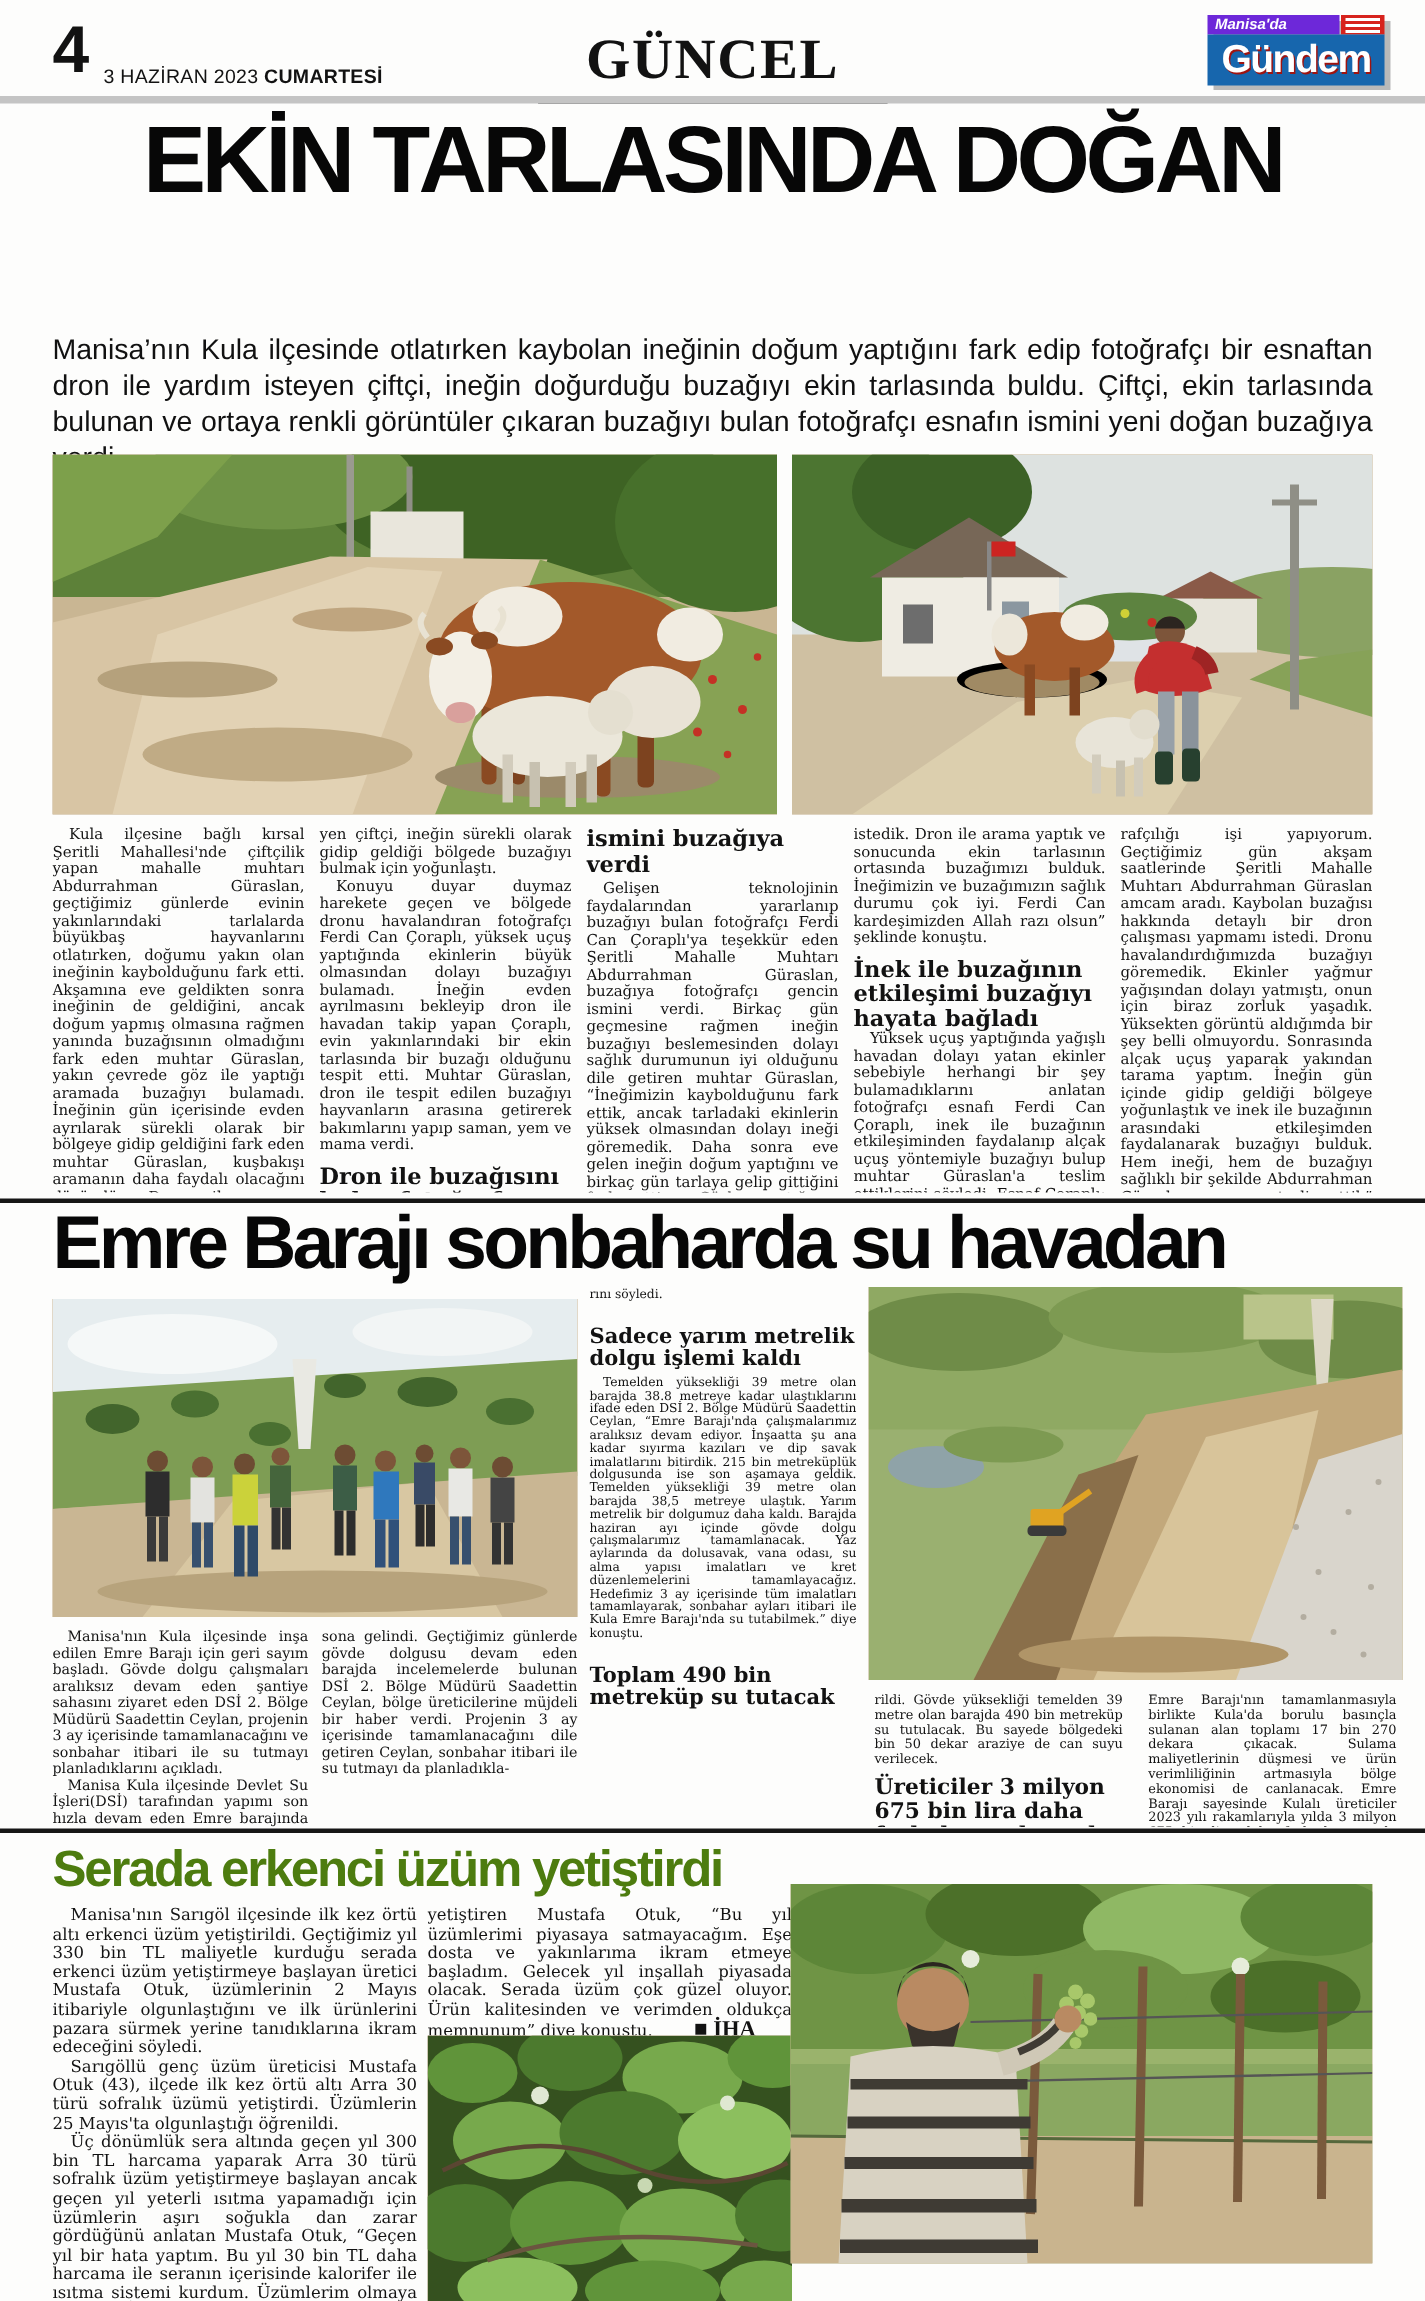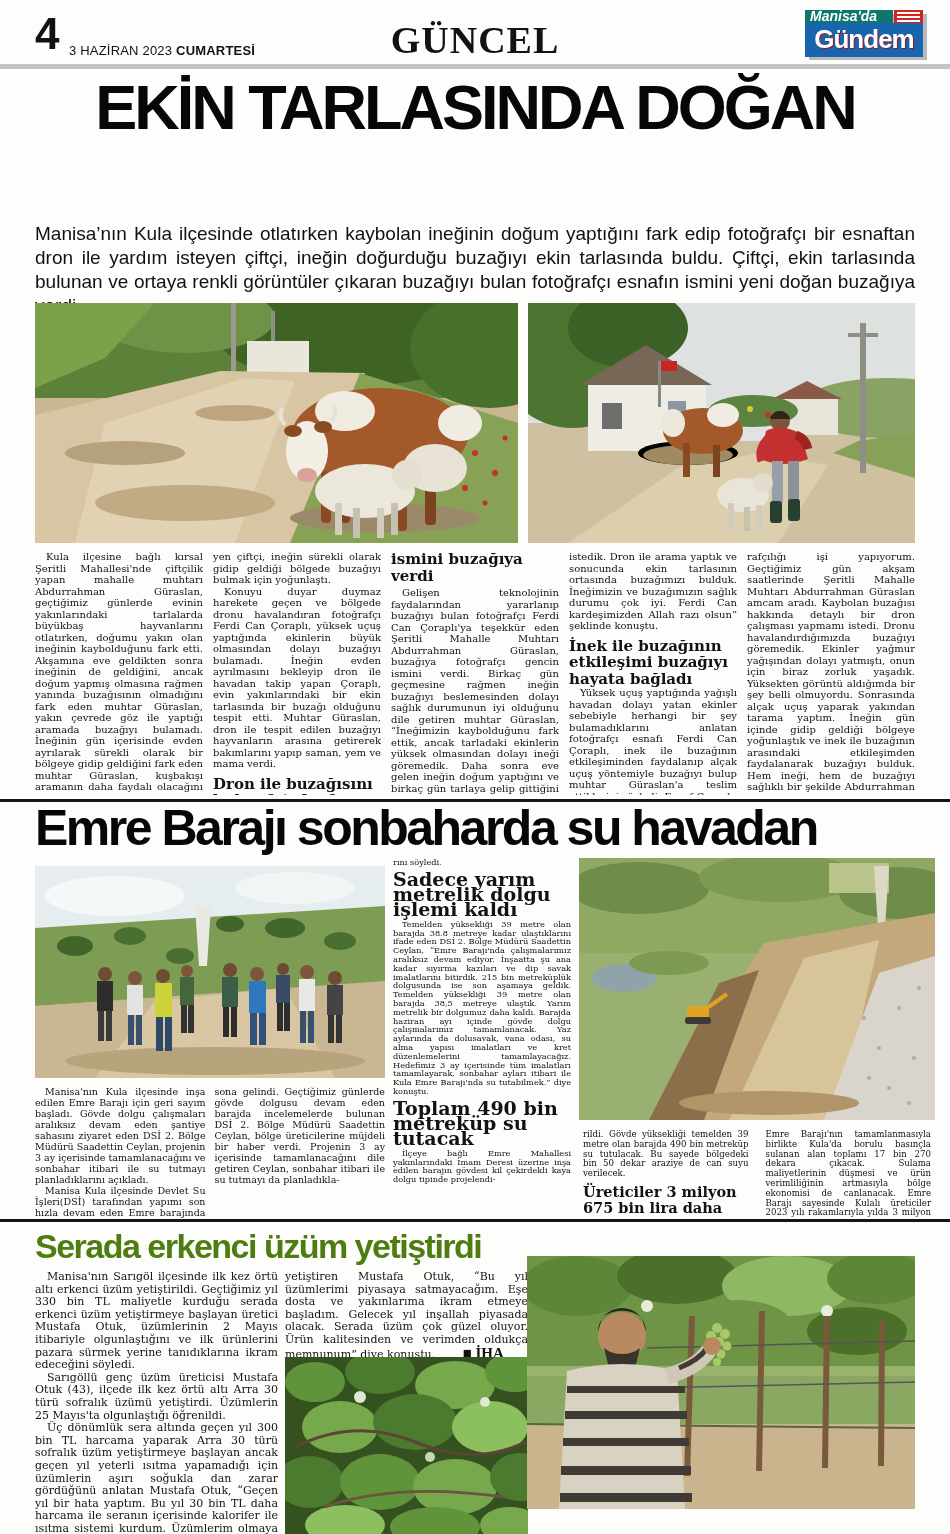--- a/index.html
+++ b/index.html
@@ -10,23 +10,23 @@
   .pageno{position:absolute;left:0;top:2px;font-family:"Liberation Sans",sans-serif;
           font-weight:bold;font-size:44px;line-height:44px;letter-spacing:-2px;}
   .dateline{position:absolute;left:34px;top:33px;font-family:"Liberation Sans",sans-serif;
             font-size:13px;letter-spacing:.2px;white-space:nowrap;}
   .dateline .day{font-weight:bold;}
   .section{position:absolute;left:50%;transform:translateX(-50%);top:8px;
            font-family:"Liberation Serif",serif;font-weight:bold;font-size:38px;
            letter-spacing:1px;padding:0 32px 5px;border-bottom:2px solid #161616;}
   .logo{position:absolute;right:-12px;top:0;width:122px;height:50px;}
   .logo .shadow{position:absolute;left:4px;top:4px;width:118px;height:46px;background:#b9b9b9;}
-  .logo .ltop{position:absolute;left:0;top:0;width:88px;height:13px;background:#0f766e;
+  .logo .ltop{position:absolute;left:0;top:0;width:88px;height:13px;background:#6d28d9;
               color:#fff;font-family:"Liberation Sans",sans-serif;font-style:italic;
-              font-weight:bold;font-size:14px;line-height:13px;padding-left:5px;box-sizing:border-box;}
+              font-weight:bold;font-size:10px;line-height:13px;padding-left:5px;box-sizing:border-box;}
   .logo .ltag{position:absolute;left:89px;top:0;width:29px;height:13px;background:#d7231d;}
   .logo .ltag i{display:block;height:1.6px;background:#fff;margin:2.4px 3px 0;}
   .logo .lmain{position:absolute;left:0;top:13px;width:118px;height:34px;background:#1766ad;
                color:#fff;font-family:"Liberation Sans",sans-serif;font-weight:bold;
                font-size:26px;line-height:32px;text-align:center;letter-spacing:-1px;
                text-shadow:1px 1px 0 #a01410;}
   .hdr-rule{position:absolute;top:64px;left:0;width:950px;height:5px;background:#c4c4c4;}
   
   .a1-h1,.a1-h2{position:absolute;left:35px;width:880px;text-align:center;
         font-family:"Liberation Sans",sans-serif;font-weight:bold;color:#070707;
@@ -58,21 +58,21 @@
   .a2c{position:absolute;top:858px;left:35px;width:900px;height:360px;}
   .ph3{top:8px;left:0;width:350px;height:212px;}
   .a2-left-text{position:absolute;top:228px;left:0;width:350px;height:132px;
         font-size:9.5px;line-height:11px;text-align:justify;
         column-count:2;column-gap:9px;column-fill:auto;overflow:hidden;}
   .a2-left-text p{margin:0;text-indent:10px;}
   .a2mid{position:absolute;top:0;left:358px;width:178px;height:360px;
          font-size:8.2px;line-height:8.8px;text-align:justify;overflow:hidden;}
   .a2mid p{margin:0;text-indent:9px;}
   .a2mid p.ni{text-indent:0;}
-  .a2mid .subhead{font-size:19px;line-height:15px;margin:5px 0 3px;}
+  .a2mid .subhead{font-size:14px;line-height:15px;margin:17px 0 3px;}
   .ph4{top:0;left:544px;width:356px;height:262px;}
   .a2-right-text{position:absolute;top:268px;left:544px;width:356px;height:92px;
         display:flex;gap:9px;overflow:hidden;font-size:8.6px;line-height:9.8px;text-align:justify;}
   .a2-right-text .tc{flex:1;overflow:hidden;}
   .a2-right-text p{margin:4px;}
   .a2-right-text .subhead{font-size:14.5px;line-height:16px;margin-top:5px;}
   
   .a3{position:absolute;top:1227px;left:35px;width:880px;height:307px;}
   .a3-h{position:absolute;top:0;left:0;width:500px;
         font-family:"Liberation Sans",sans-serif;font-weight:bold;font-size:34px;
@@ -301,21 +301,20 @@
     <div class="a2-left-text">
       <p>Manisa'nın Kula ilçesinde inşa edilen Emre Barajı için geri sayım başladı. Gövde dolgu çalışmaları aralıksız devam eden şantiye sahasını ziyaret eden DSİ 2. Bölge Müdürü Saadettin Ceylan, projenin 3 ay içerisinde tamamlanacağını ve sonbahar itibari ile su tutmayı planladıklarını açıkladı.</p>
       <p>Manisa Kula ilçesinde Devlet Su İşleri(DSİ) tarafından yapımı son hızla devam eden Emre barajında sona gelindi. Geçtiğimiz günlerde gövde dolgusu devam eden barajda incelemelerde bulunan DSİ 2. Bölge Müdürü Saadettin Ceylan, bölge üreticilerine müjdeli bir haber verdi. Projenin 3 ay içerisinde tamamlanacağını dile getiren Ceylan, sonbahar itibari ile su tutmayı da planladıkla-</p>
     </div>
 
     <div class="a2mid">
       <p class="ni">rını söyledi.</p>
       <p class="subhead">Sadece yarım metrelik dolgu işlemi kaldı</p>
       <p>Temelden yüksekliği 39 metre olan barajda 38.8 metreye kadar ulaştıklarını ifade eden DSİ 2. Bölge Müdürü Saadettin Ceylan, “Emre Barajı'nda çalışmalarımız aralıksız devam ediyor. İnşaatta şu ana kadar sıyırma kazıları ve dip savak imalatlarını bitirdik. 215 bin metreküplük dolgusunda ise son aşamaya geldik. Temelden yüksekliği 39 metre olan barajda 38,5 metreye ulaştık. Yarım metrelik bir dolgumuz daha kaldı. Barajda haziran ayı içinde gövde dolgu çalışmalarımız tamamlanacak. Yaz aylarında da dolusavak, vana odası, su alma yapısı imalatları ve kret düzenlemelerini tamamlayacağız. Hedefimiz 3 ay içerisinde tüm imalatları tamamlayarak, sonbahar ayları itibari ile Kula Emre Barajı'nda su tutabilmek.” diye konuştu.</p>
       <p class="subhead">Toplam 490 bin metreküp su tutacak</p>
-      <p>İlçeye bağlı Emre Mahallesi yakınlarındaki İmam Deresi üzerine inşa edilen barajın gövdesi kil çekirdekli kaya dolgu tipinde projelendi-</p>
     </div>
 
     <div class="photo ph4" style="position:absolute;">
       <svg width="356" height="262" viewBox="0 0 356 262" xmlns="http://www.w3.org/2000/svg">
         <rect width="356" height="262" fill="#9ab070"></rect>
         <rect width="356" height="95" fill="#8fa963"></rect>
         <ellipse cx="60" cy="30" rx="70" ry="26" fill="#6f8c48"></ellipse>
         <ellipse cx="200" cy="20" rx="80" ry="24" fill="#7d9a52"></ellipse>
         <ellipse cx="320" cy="35" rx="60" ry="26" fill="#6f8c48"></ellipse>
         <rect x="250" y="5" width="60" height="30" fill="#b9c48a"></rect>

